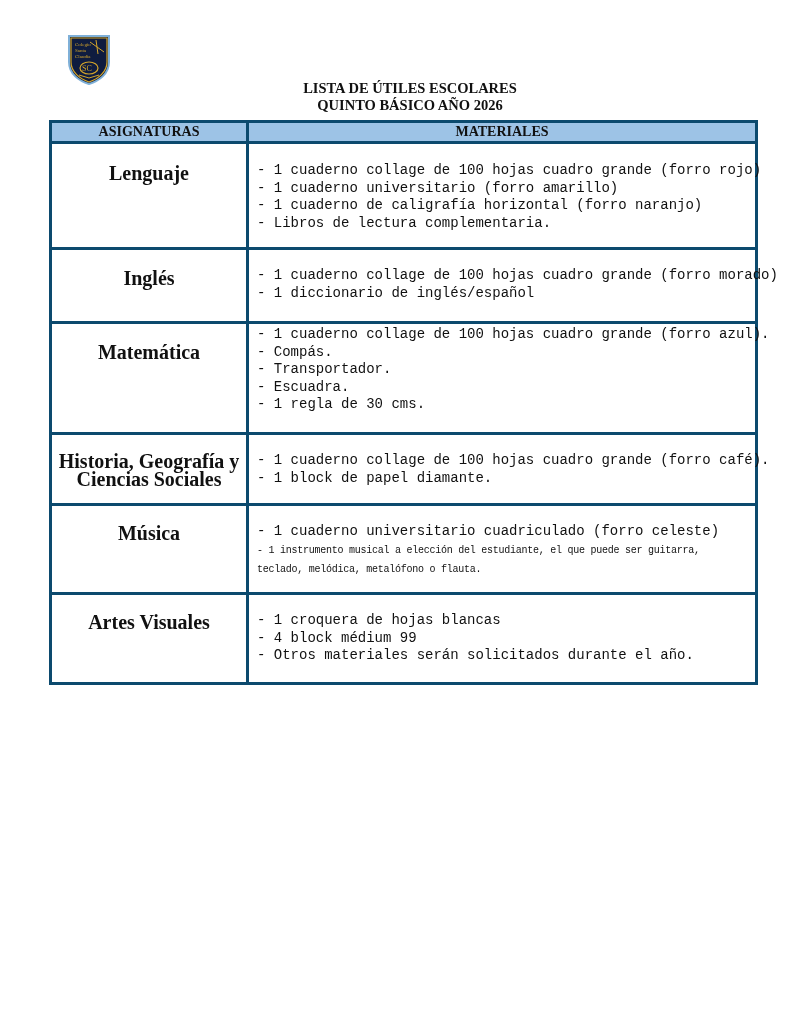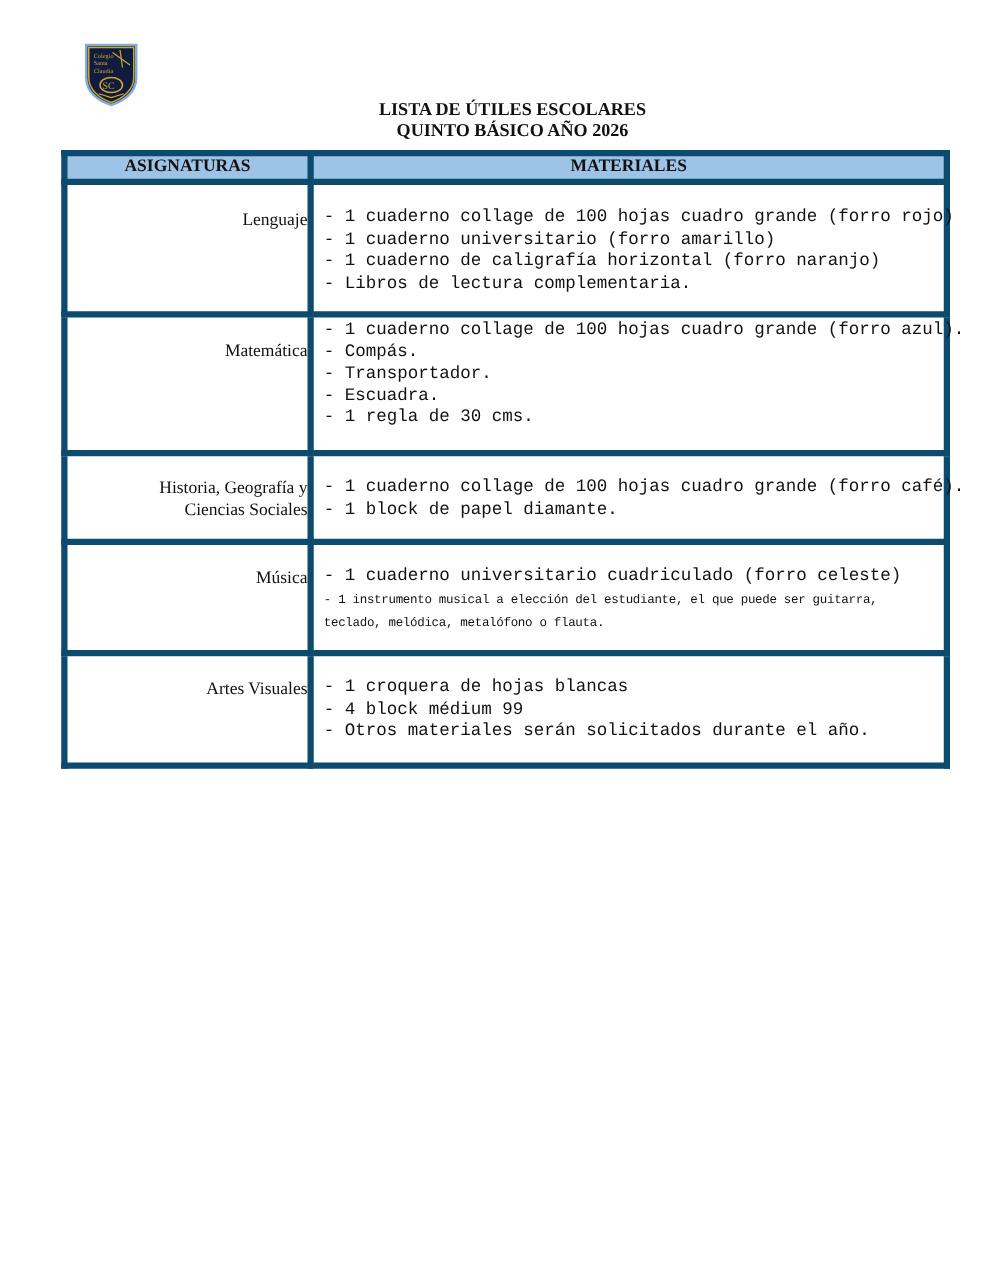--- a/index.html
+++ b/index.html
@@ -12,26 +12,26 @@
   .title {
     position: absolute; left: 0; width: 820px; text-align: center;
     font-weight: bold; font-size: 14.5px; line-height: 17px;
   }
   .t1 { top: 80px; }
   .t2 { top: 97px; }
   table {
     position: absolute; left: 49px; top: 120px; width: 706px;
     border-collapse: collapse; table-layout: fixed;
   }
-  td, th { border: 5px solid #0c4a6e; padding: 0; vertical-align: middle; }
+  td, th { border: 3px solid #0c4a6e; padding: 0; vertical-align: middle; }
   th {
     background: #9dc3e6; font-weight: bold; font-size: 14px; height: 18px;
     line-height: 18px; text-align: center; color: #111;
   }
-  td.subj { font-weight: normal; font-size: 14px; text-align: right; line-height: 18px; }
+  td.subj { font-weight: bold; font-size: 20px; text-align: center; line-height: 18px; }
   td.mat { font-size: 14px; line-height: 17.5px; padding-left: 8px; vertical-align: top; font-family: Liberation Mono, monospace; }
   .mat div { white-space: nowrap; }
   .mat .narrow2 { font-size: 10px; letter-spacing: -0.25px; line-height: 19px; white-space: normal; }
 </style>
 </head>
 <body>
 
 <div class="logo">
   <svg width="46" height="52" viewBox="0 0 46 52">
     <path d="M3 2 H43 V28 C43 40 33 47 23 50 C13 47 3 40 3 28 Z" fill="#0f1c3f" stroke="#7fb0d8" stroke-width="2"></path>
@@ -64,20 +64,27 @@
   <tbody>
     <tr style="height:106px">
       <td class="subj" style="vertical-align:top;padding-top:20px"><span>Lenguaje</span></td>
       <td class="mat" style="padding-top:18px">
         <div>- 1 cuaderno collage de 100 hojas cuadro grande (forro rojo)</div>
         <div>- 1 cuaderno universitario (forro amarillo)</div>
         <div>- 1 cuaderno de caligrafía horizontal (forro naranjo)</div>
         <div>- Libros de lectura complementaria.</div>
       </td>
     </tr>
+    <tr style="height:74px">
+      <td class="subj" style="vertical-align:top;padding-top:19px"><span>Inglés</span></td>
+      <td class="mat" style="padding-top:17px">
+        <div>- 1 cuaderno collage de 100 hojas cuadro grande (forro morado)</div>
+        <div>- 1 diccionario de inglés/español</div>
+      </td>
+    </tr>
     <tr style="height:111px">
       <td class="subj" style="vertical-align:top;padding-top:19px"><span>Matemática</span></td>
       <td class="mat" style="padding-top:2px">
         <div>- 1 cuaderno collage de 100 hojas cuadro grande (forro azul).</div>
         <div>- Compás.</div>
         <div>- Transportador.</div>
         <div>- Escuadra.</div>
         <div>- 1 regla de 30 cms.</div>
       </td>
     </tr>

